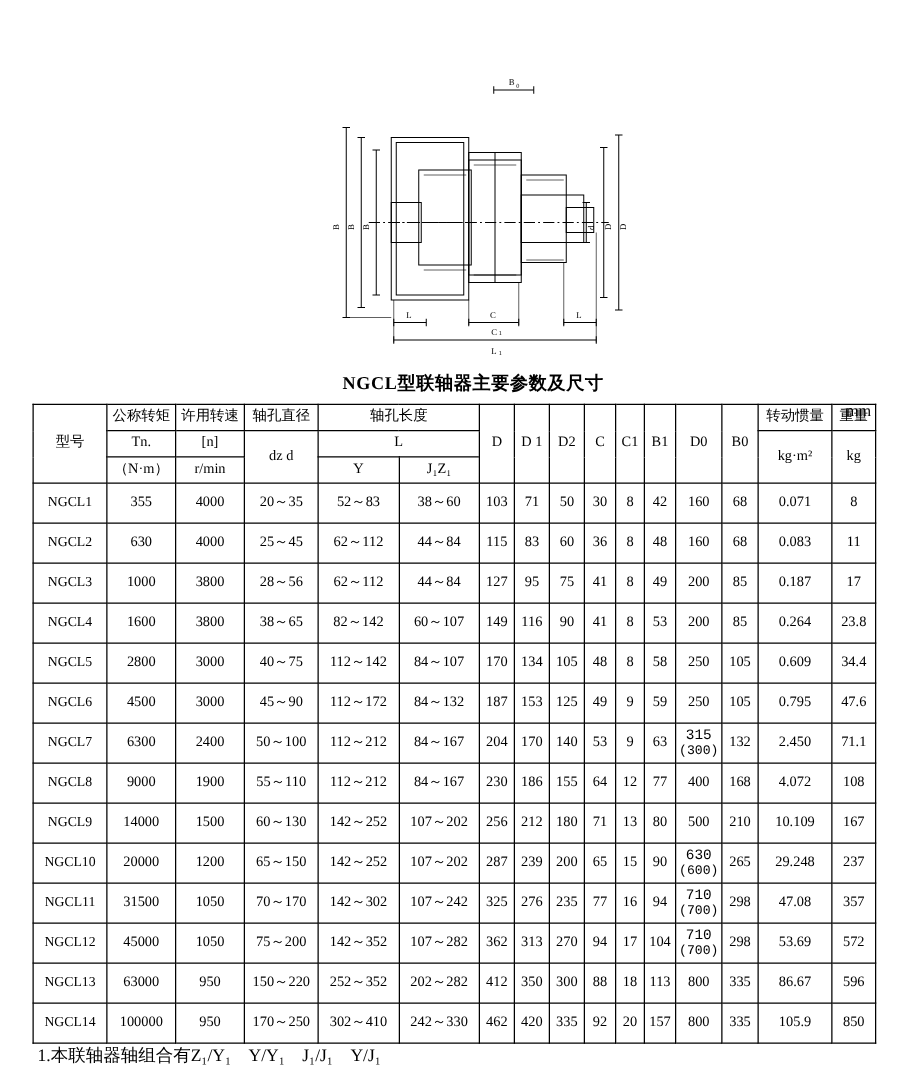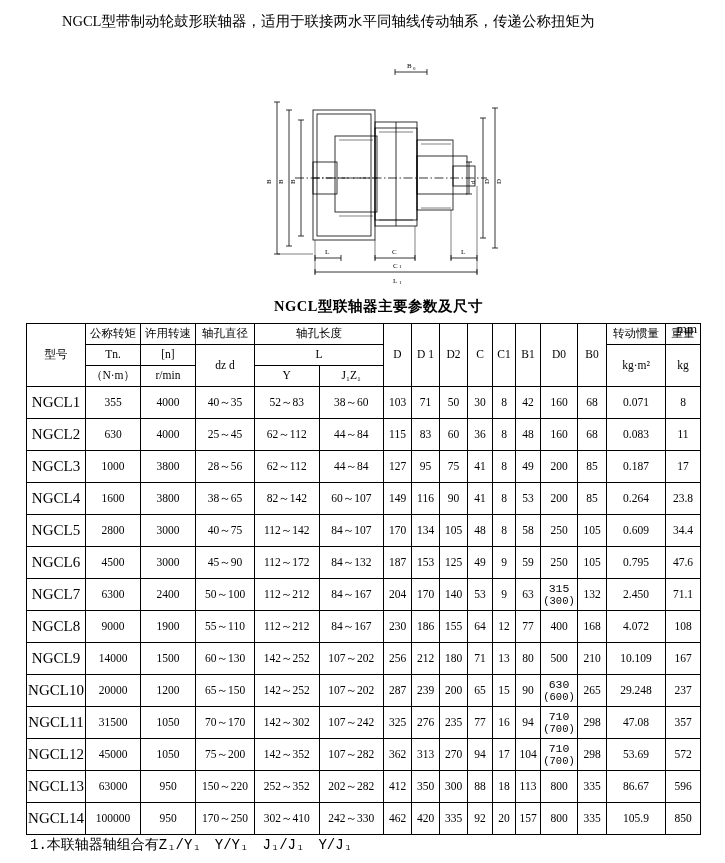--- a/index.html
+++ b/index.html
@@ -65,38 +65,37 @@
     line-height:1.15;
   }
   table.spec thead th{
     font-weight:normal;
     height:20px;
   }
   table.spec tbody td{
     height:31px;
     white-space:nowrap;
   }
-  td.model{ font-size:15px; }
+  td.model{ font-size:11px; }
   .two-line{ line-height:1.05;font-family:Liberation Mono, monospace; }
   .two-line small{ display:block; font-size:10.5px; }
 
   
   .note{
     position:absolute;
     left:30px;top:836px;
     font-size:14px;
-    font-family:Liberation Mono, monospace;
+    font-family:Liberation Serif, serif;
     white-space:nowrap;
   }
 </style>
 </head>
 <body>
 
 <div class="intro">
-  <div class="ln1">NGCL型带制动轮鼓形联轴器，适用于联接两水平同轴线传动轴系，传递公称扭矩为</div>
 </div>
 
 <div class="drawing">
 <svg width="265" height="225" viewBox="0 0 265 225" xmlns="http://www.w3.org/2000/svg">
   <g stroke="#000" fill="none" stroke-width="0.8">
 
     <line x1="140" y1="10" x2="172" y2="10"></line>
     <line x1="140" y1="7" x2="140" y2="13"></line>
     <line x1="172" y1="7" x2="172" y2="13"></line>
 
@@ -234,21 +233,21 @@
       <th>r/min</th>
       <th>Y</th>
       <th>J₁Z₁</th>
     </tr>
   </thead>
   <tbody id="tbody">
         <tr>
           <td class="model">NGCL1</td>
           <td>355</td>
           <td>4000</td>
-          <td>40～35</td>
+          <td>20～35</td>
           <td>52～83</td>
           <td>38～60</td>
           <td>103</td>
           <td>71</td>
           <td>50</td>
           <td>30</td>
           <td>8</td>
           <td>42</td>
           <td>160</td>
           <td>68</td>

